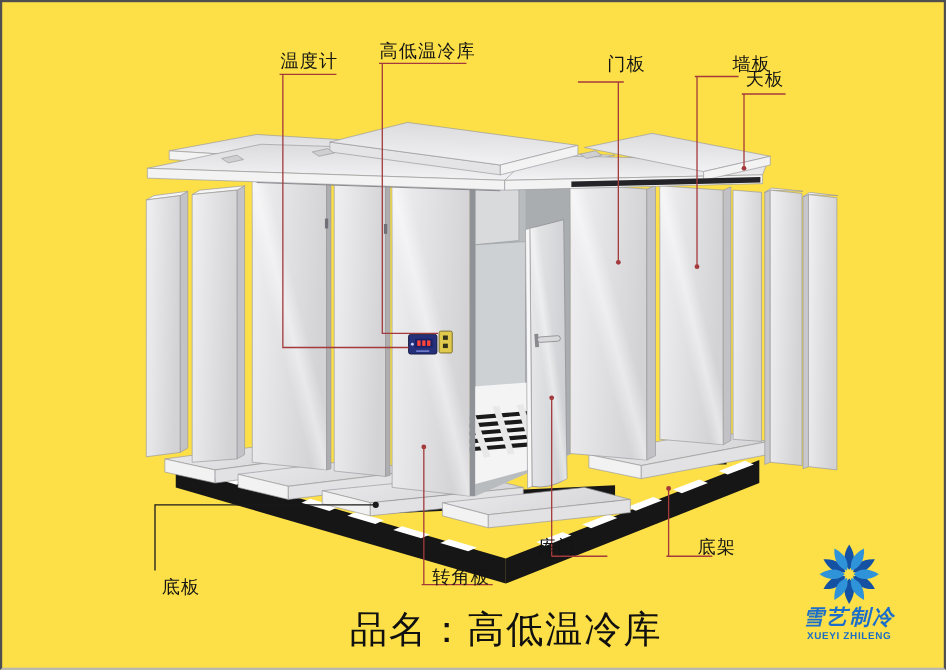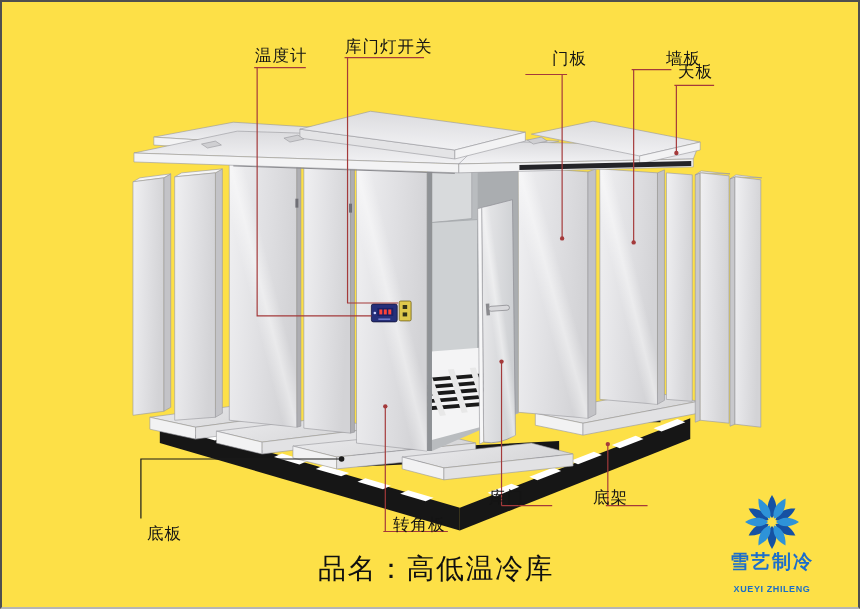--- a/index.html
+++ b/index.html
@@ -7,28 +7,28 @@
     position:relative;width:860px;height:609px;overflow:hidden;background:#fde047;
     box-sizing:border-box;border:2px solid #4f4f4f;border-bottom-color:#b5b5b5;
     font-family:"Liberation Serif","DejaVu Serif",serif;
   }
   .scene{position:absolute;left:0;top:0;width:100%;height:100%;}
   .callout-label{
     position:absolute;font-size:16.5px;line-height:1.05;color:#141414;
     letter-spacing:1px;white-space:nowrap;
   }
   .diagram-title{
-    position:absolute;left:316px;top:548px;font-size:28px;color:#101010;
+    position:absolute;left:316px;top:548px;font-size:34px;color:#101010;
     letter-spacing:1.5px;white-space:nowrap;
   }
   .logo{position:absolute;left:712px;top:490px;width:116px;text-align:center;
     font-family:"Liberation Sans","DejaVu Sans",sans-serif;}
   .logo svg{display:block;margin:0 auto;}
-  .logo-cn{font-size:19px;font-weight:bold;color:#1c6ecb;letter-spacing:2px;line-height:1.05;}
-  .logo-en{font-size:9px;font-weight:bold;color:#1a6ec8;letter-spacing:0.6px;line-height:1.2;margin-top:12px;}
+  .logo-cn{font-size:19px;font-weight:bold;color:#1c6ecb;letter-spacing:2px;line-height:1.05;font-style:italic;}
+  .logo-en{font-size:9px;font-weight:bold;color:#1a6ec8;letter-spacing:0.6px;line-height:1.2;margin-top:1px;}
 </style>
 </head>
 <body>
 
 <div class="page">
 
   <svg class="scene" viewBox="0 0 860 609" xmlns="http://www.w3.org/2000/svg">
     <defs>
       <linearGradient id="gPanel" x1="0" y1="0" x2="1" y2="0.25">
         <stop offset="0" stop-color="#f0f0f2"></stop>
@@ -268,28 +268,28 @@
       <circle cx="502" cy="362" r="2.2"></circle>
         <circle cx="609" cy="445" r="2.2"></circle>
     </g>
     <g fill="none" stroke-width="1.2" stroke="#1a1a1a">
       <polyline points="341,460 139,460 139,520"></polyline>
     </g>
     <circle cx="341" cy="460" r="2.8" fill="#1a1a1a"></circle>
   </svg>
 
   <div class="callout-label" style="left:253px;top:45px">温度计</div>
-  <div class="callout-label" style="left:343px;top:36px">库门灯开关</div>
+  <div class="callout-label" style="left:343px;top:36px">高低温冷库</div>
   <div class="callout-label" style="left:550px;top:48px">门板</div>
   <div class="callout-label" style="left:664px;top:48px">墙板</div>
   <div class="callout-label" style="left:676px;top:61px">天板</div>
   <div class="callout-label" style="left:145px;top:523px">底板</div>
   <div class="callout-label" style="left:391px;top:514px">转角板</div>
   <div class="callout-label" style="left:487px;top:487px">库门</div>
-  <div class="callout-label" style="left:591px;top:487px">底架</div>
+  <div class="callout-label" style="left:632px;top:487px">底架</div>
 
   <div class="diagram-title">品名：高低温冷库</div>
 
   <div class="logo">
     <svg width="64" height="60" viewBox="-32 -30 64 60">
       <g fill="#1551a3">
         <use href="#petal"></use>
         <use href="#petal" transform="rotate(60)"></use>
         <use href="#petal" transform="rotate(120)"></use>
         <use href="#petal" transform="rotate(180)"></use>

